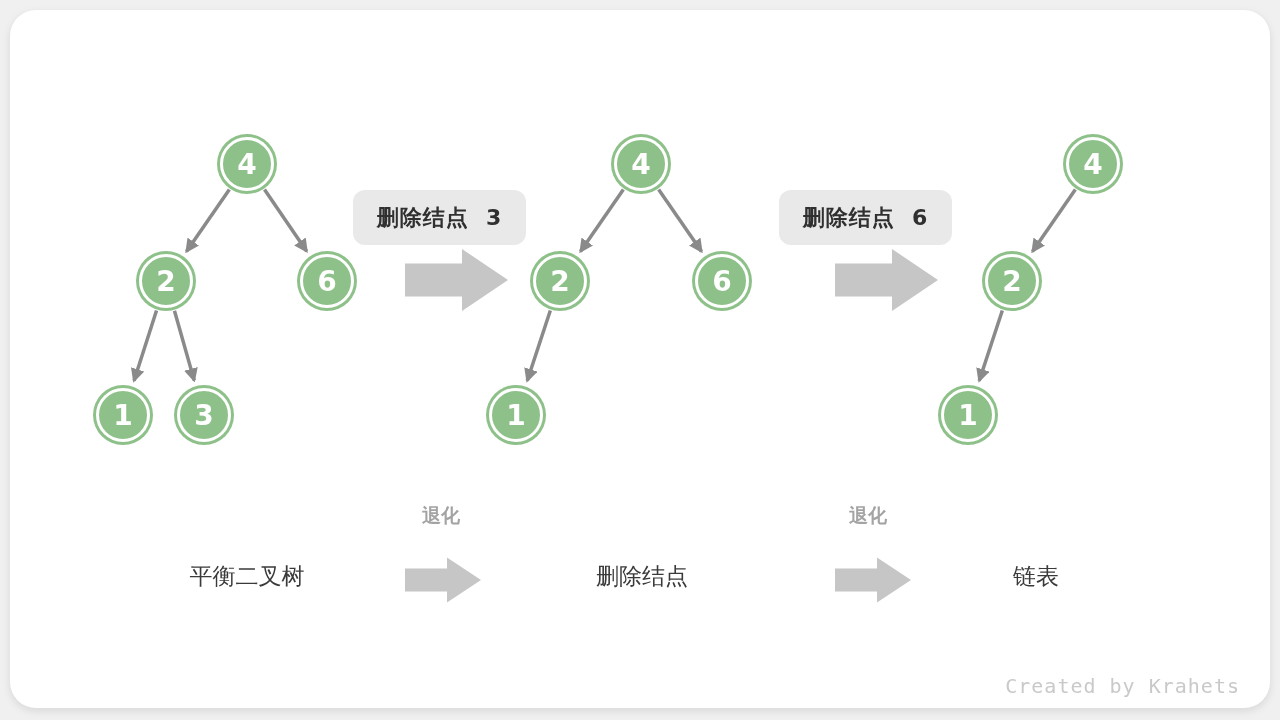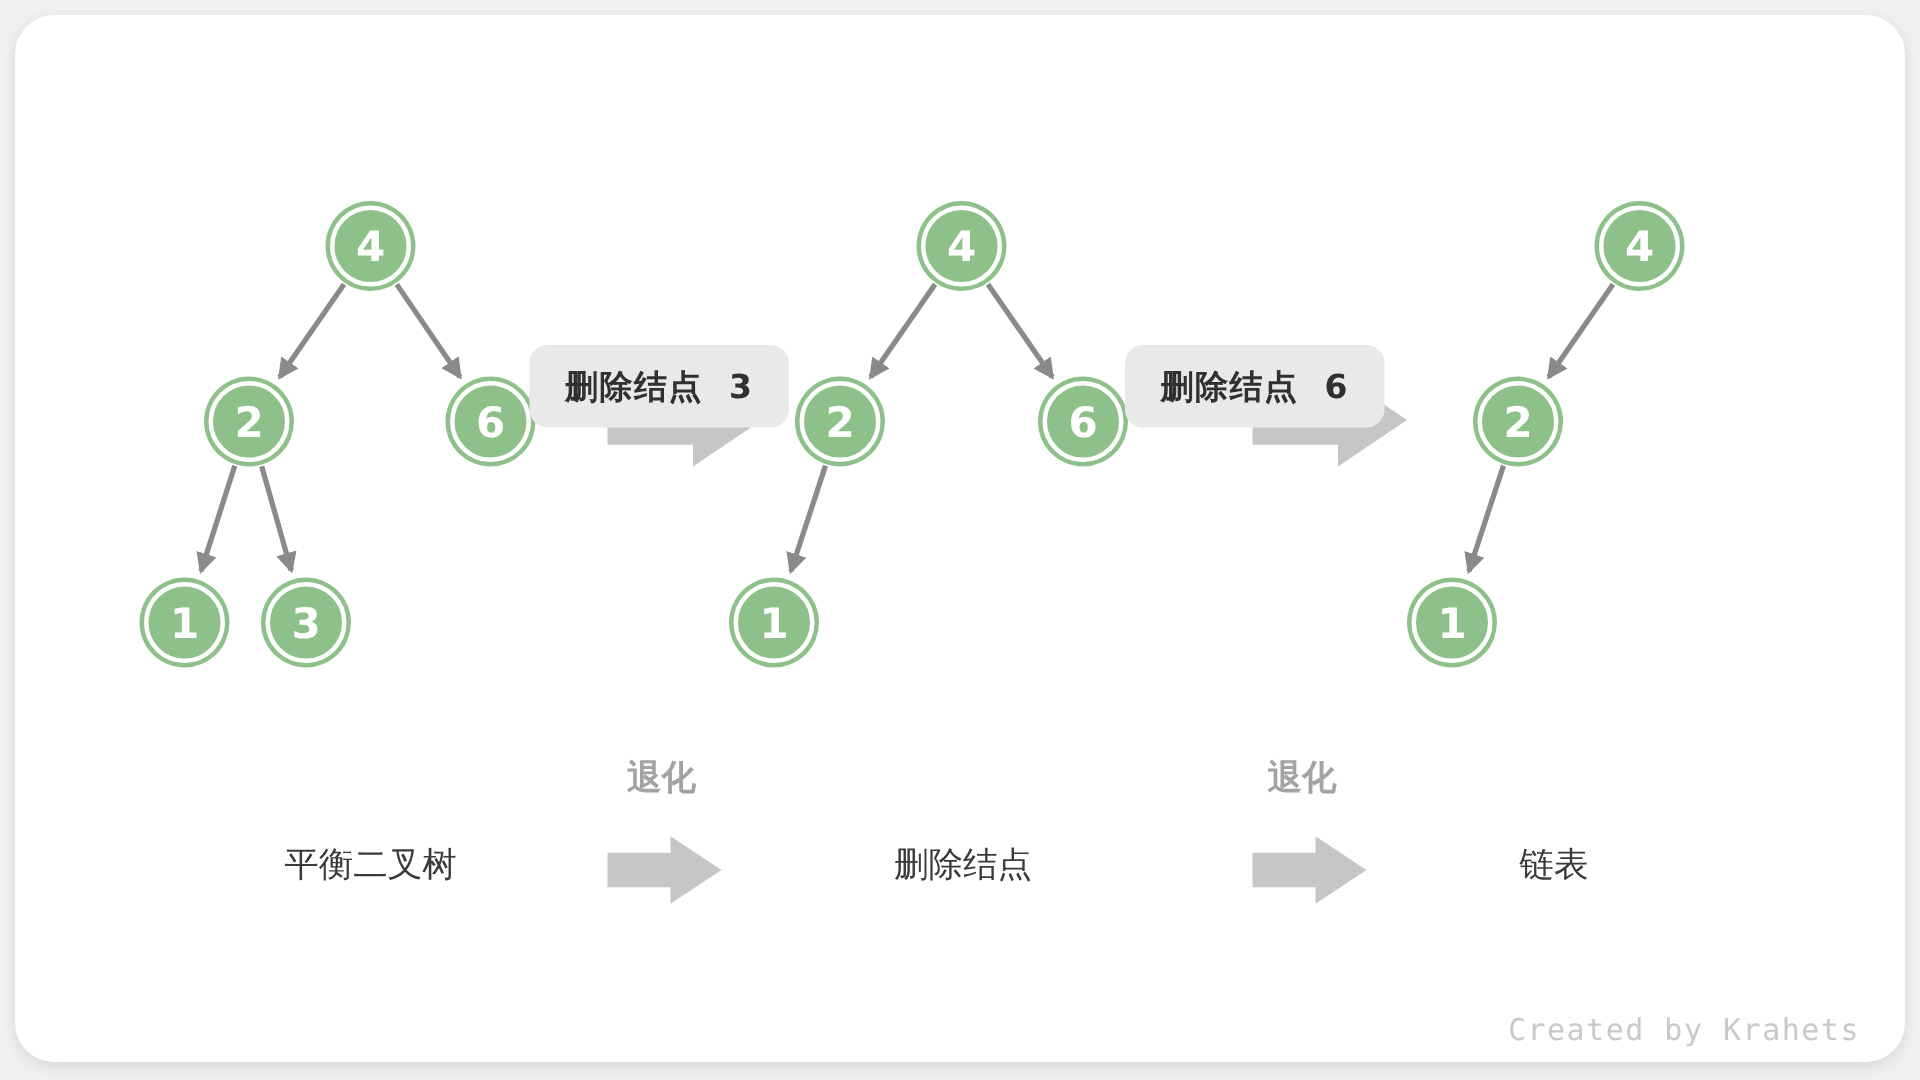--- a/index.html
+++ b/index.html
@@ -18,27 +18,26 @@
     position:absolute;left:0;top:0;width:1280px;height:720px;
   }
   .badge{
     position:absolute;width:173px;height:55px;
     background:var(--badge-bg,#e9e9e9);
     border-radius:12px;
     display:flex;align-items:center;justify-content:center;
     font-size:22px;font-weight:bold;color:var(--badge-text,#303030);
     white-space:pre;
     letter-spacing:1px;
-    margin-top:40px;
   }
   .badge-1{left:353px;top:190px;}
-  .badge-2{left:750px;top:190px;text-align:right;}
+  .badge-2{left:779px;top:190px;text-align:right;}
   .degrade{
     position:absolute;width:120px;top:503px;text-align:center;
-    font-size:23px;font-weight:bold;color:var(--degrade-text,#a3a3a3);
+    font-size:19px;font-weight:bold;color:var(--degrade-text,#a3a3a3);
   }
   .degrade-1{left:381px;}
   .degrade-2{left:808px;}
   .caption{
     position:absolute;width:260px;top:561px;text-align:center;
     font-size:23px;font-weight:normal;color:var(--caption-text,#3a3a3a);
   }
   .caption-1{left:117px;}
   .caption-2{left:512px;}
   .caption-3{left:906px;}

